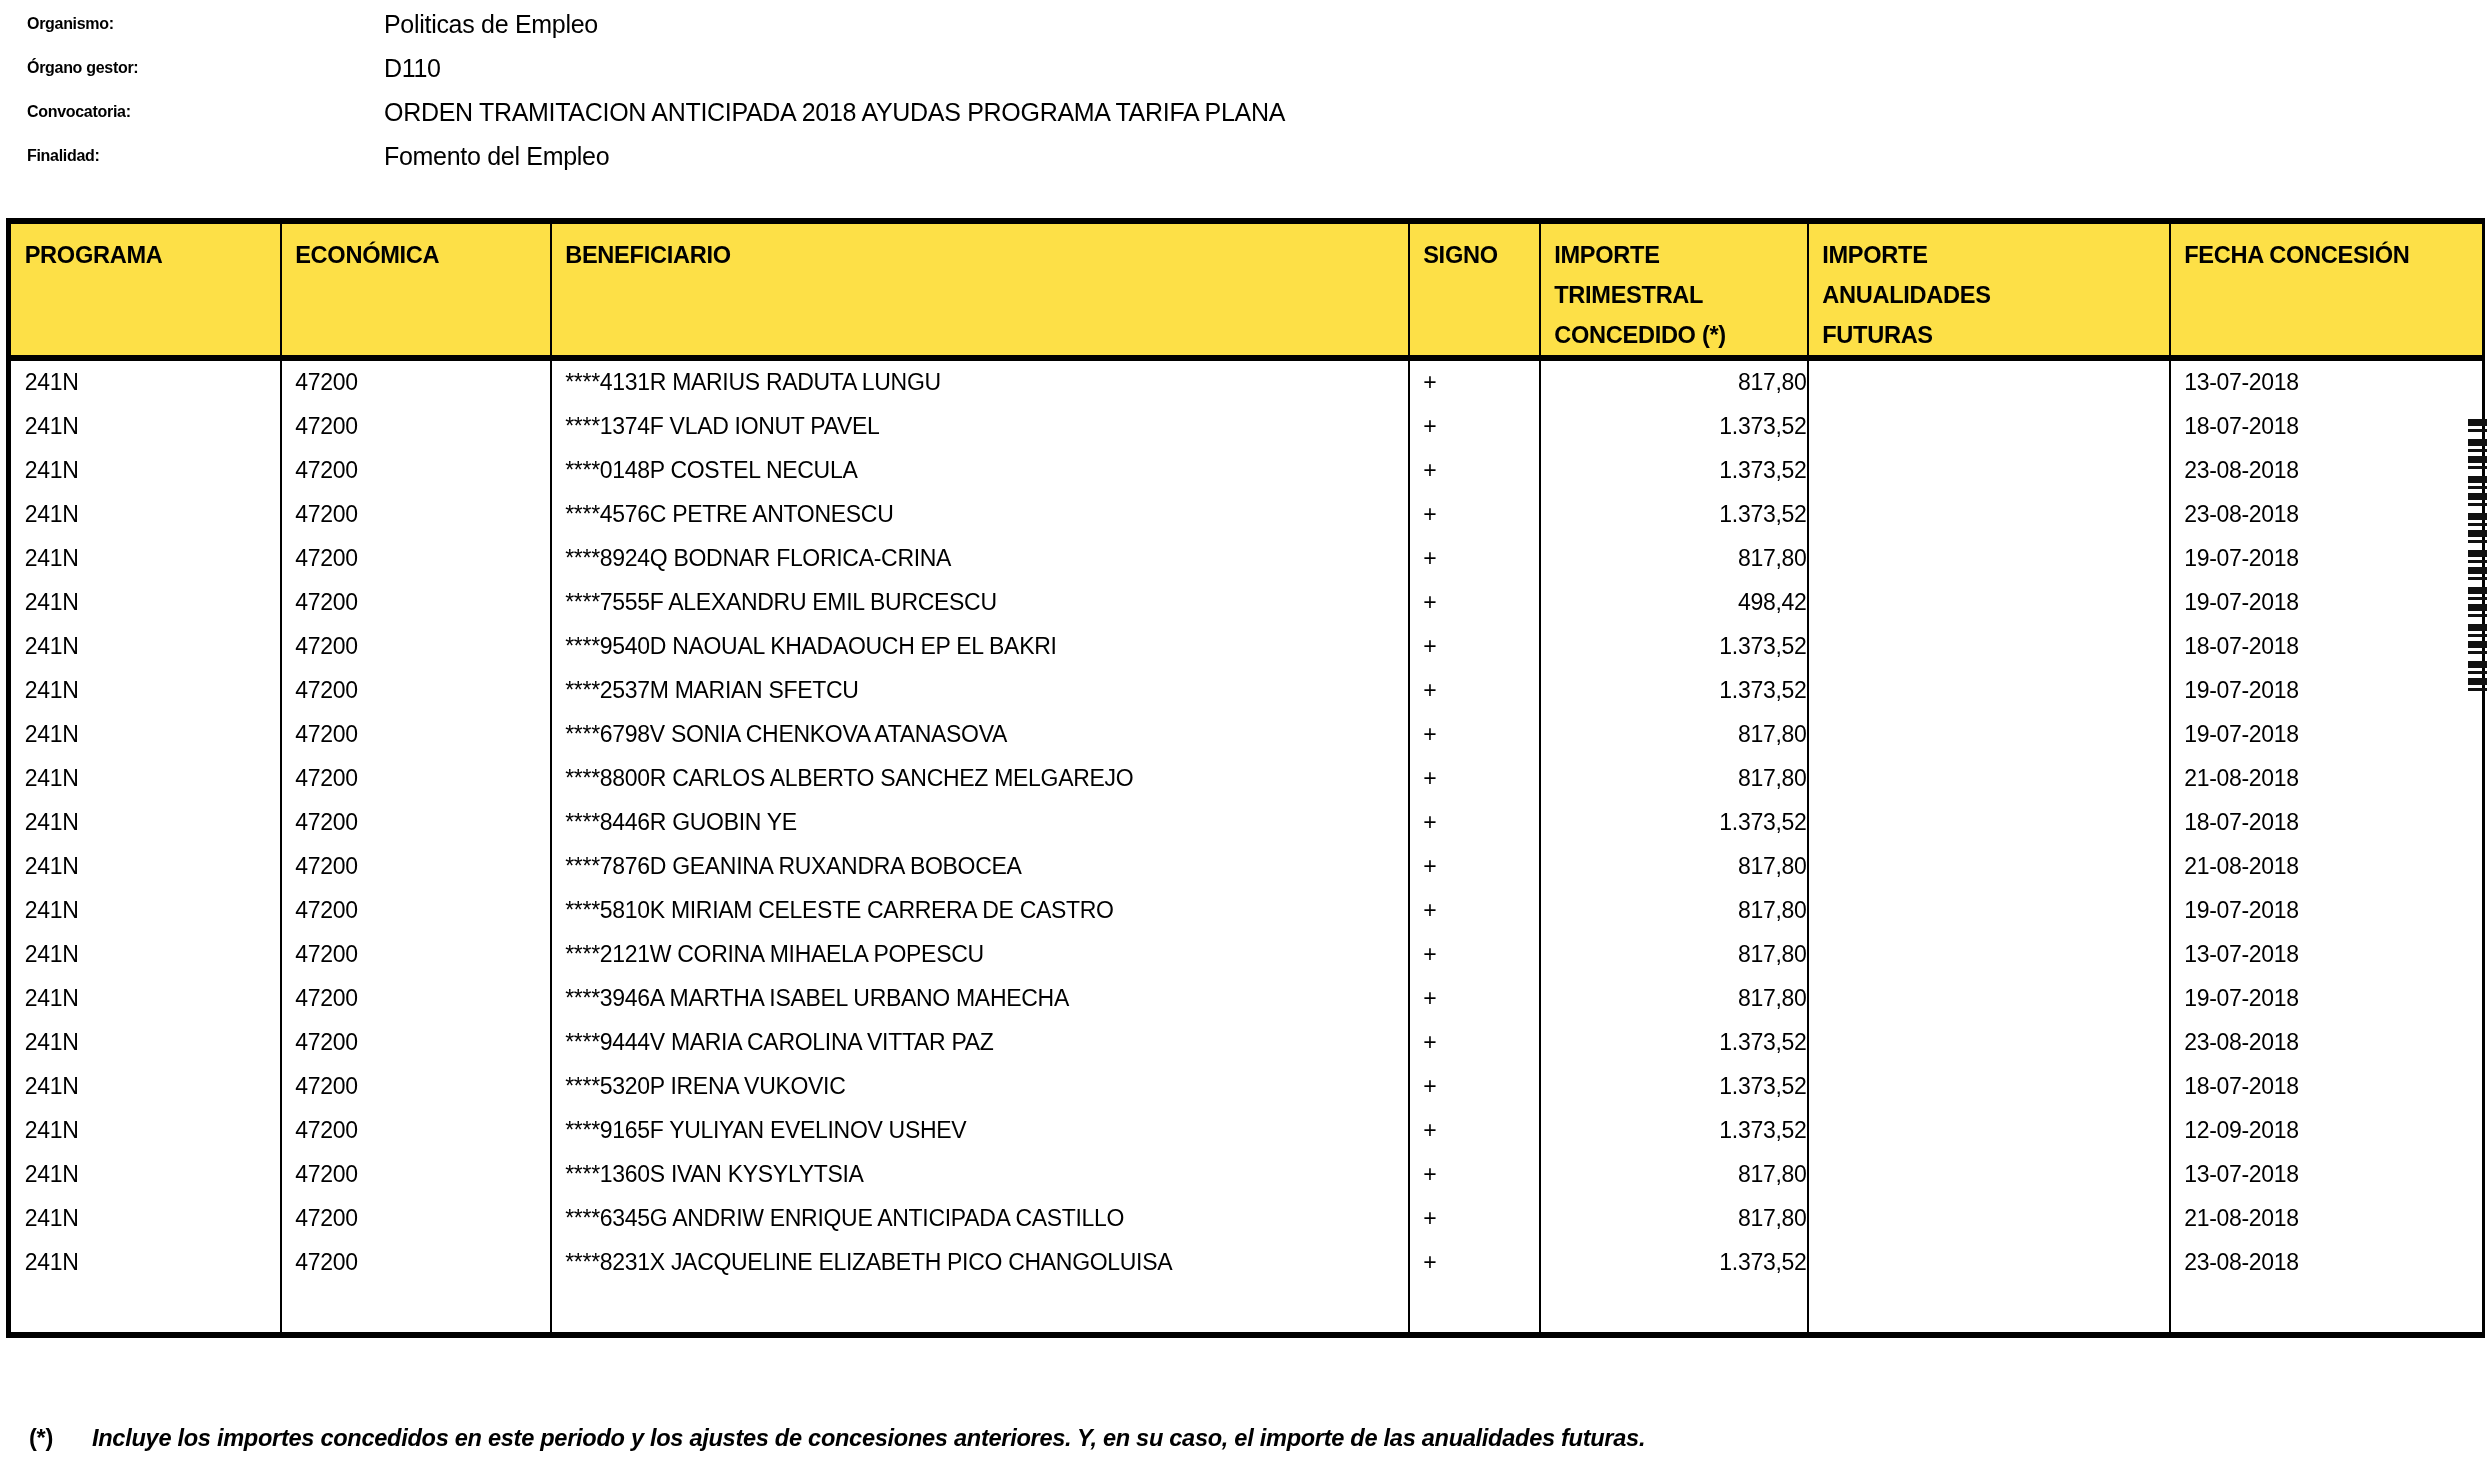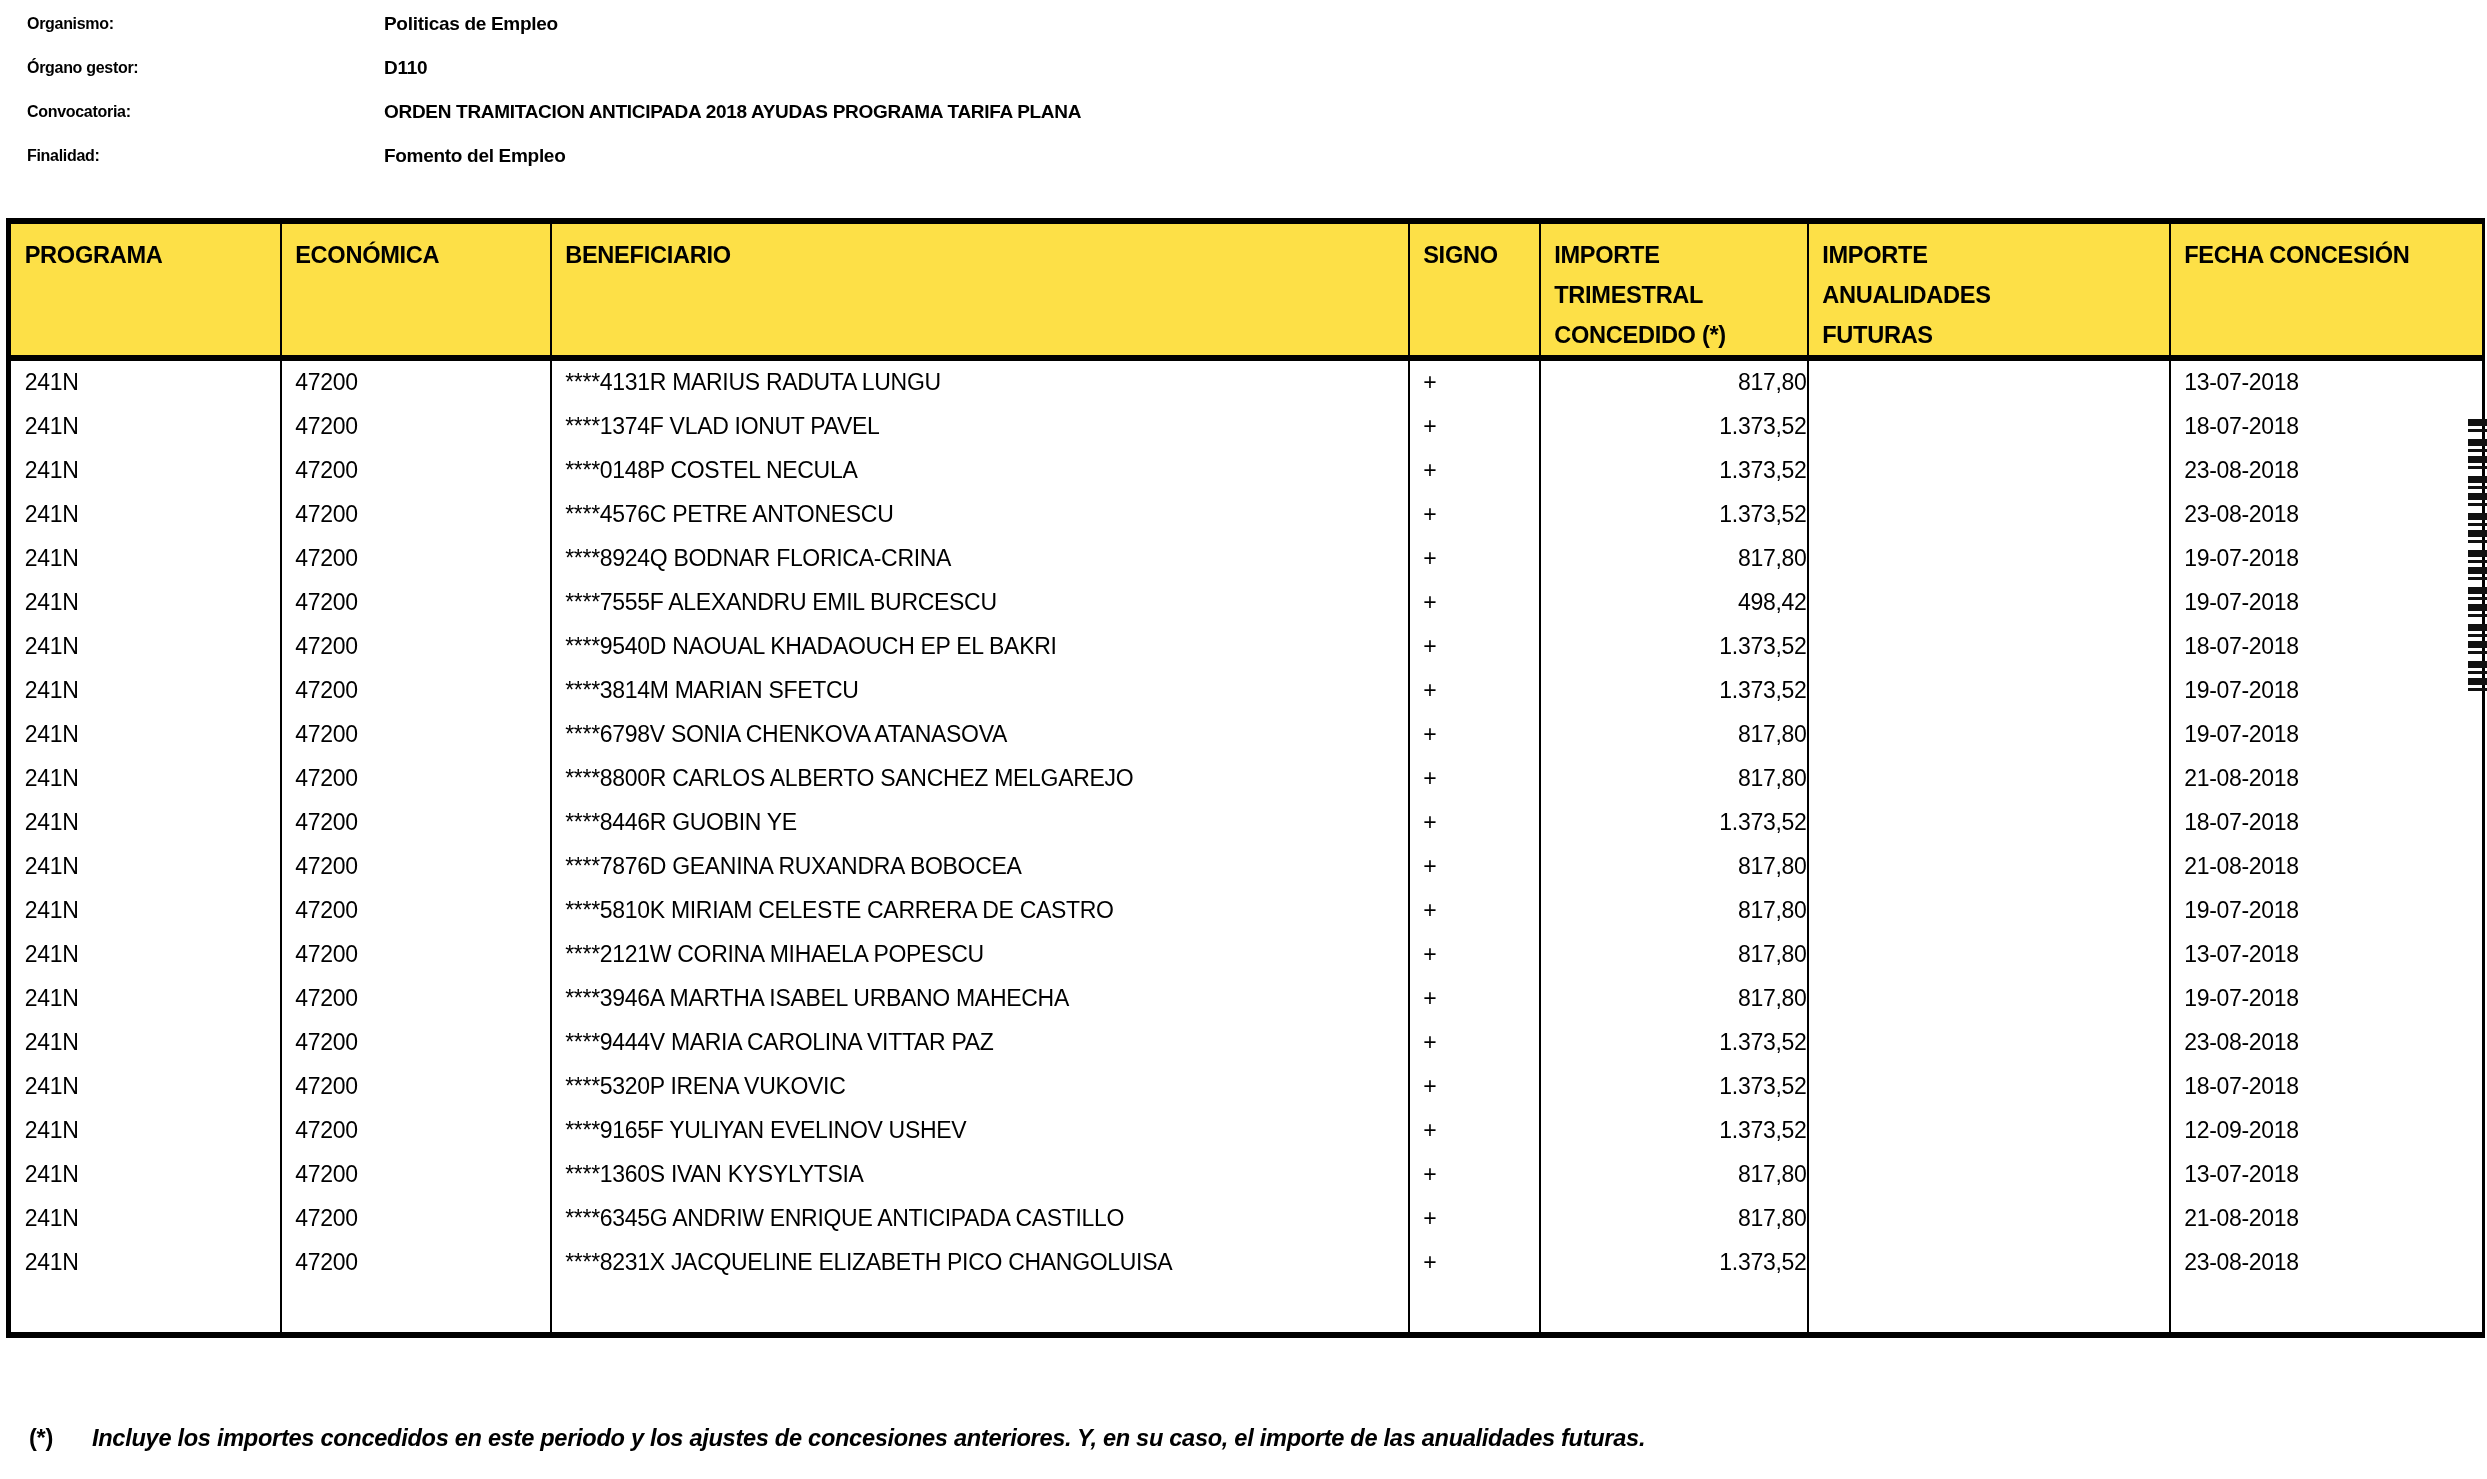--- a/index.html
+++ b/index.html
@@ -6,21 +6,21 @@
   body{
     width:2487px;height:1480px;position:relative;overflow:hidden;
     font-family:"Liberation Sans","DejaVu Sans",sans-serif;
     color:#000;letter-spacing:-0.3px;
   }
 
   
   .meta{position:absolute;left:27px;top:10.7px;display:grid;
         grid-template-columns:357px 1fr;row-gap:18px;}
   .meta .label{font-size:16px;font-weight:bold;line-height:26px;white-space:nowrap;}
-  .meta .value{font-size:19px;font-weight:bold;line-height:26px;white-space:nowrap;}
+  .meta .value{font-size:25px;font-weight:normal;line-height:26px;white-space:nowrap;}
 
   
   table.grants{
     position:absolute;left:6px;top:218px;width:2475px;
     border-collapse:collapse;table-layout:fixed;
     border-style:solid;border-color:#000;
     border-top-width:6px;border-bottom-width:6px;
     border-left-width:5.3px;border-right-width:3px;
   }
   table.grants th{
@@ -152,21 +152,21 @@
     <td class="c-economica">47200</td>
     <td class="c-beneficiario">****9540D NAOUAL KHADAOUCH EP EL BAKRI</td>
     <td class="c-signo">+</td>
     <td class="c-importe">1.373,52</td>
     <td class="c-anualidades"></td>
     <td class="c-fecha">18-07-2018</td>
   </tr>
       <tr>
     <td class="c-programa">241N</td>
     <td class="c-economica">47200</td>
-    <td class="c-beneficiario">****3814M MARIAN SFETCU</td>
+    <td class="c-beneficiario">****2537M MARIAN SFETCU</td>
     <td class="c-signo">+</td>
     <td class="c-importe">1.373,52</td>
     <td class="c-anualidades"></td>
     <td class="c-fecha">19-07-2018</td>
   </tr>
       <tr>
     <td class="c-programa">241N</td>
     <td class="c-economica">47200</td>
     <td class="c-beneficiario">****6798V SONIA CHENKOVA ATANASOVA</td>
     <td class="c-signo">+</td>

